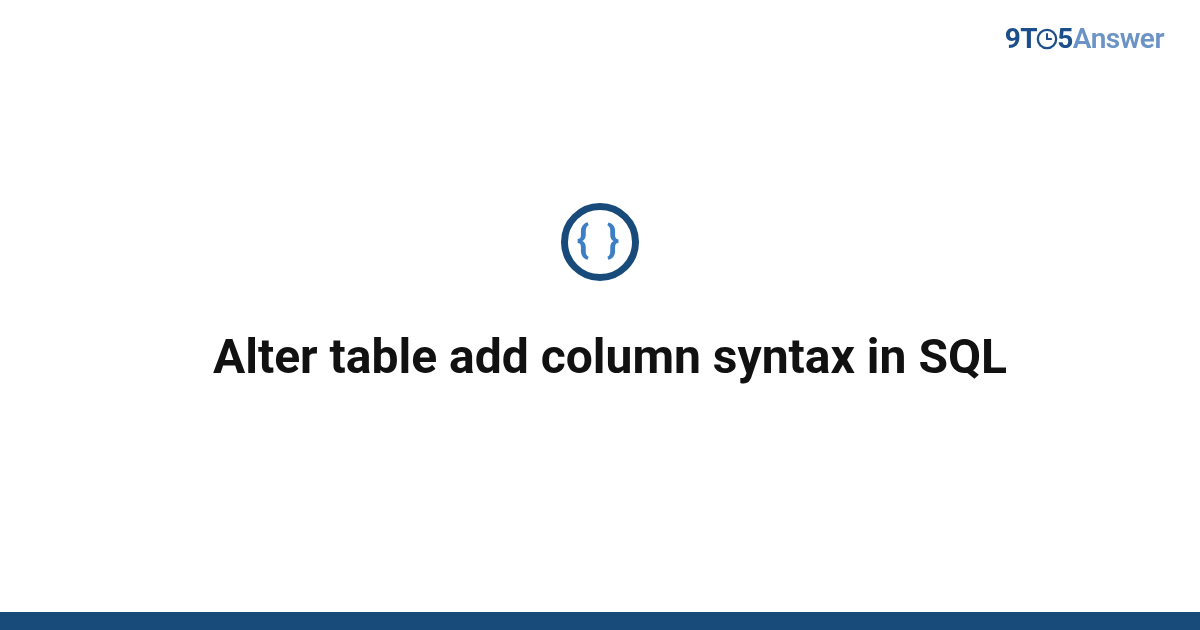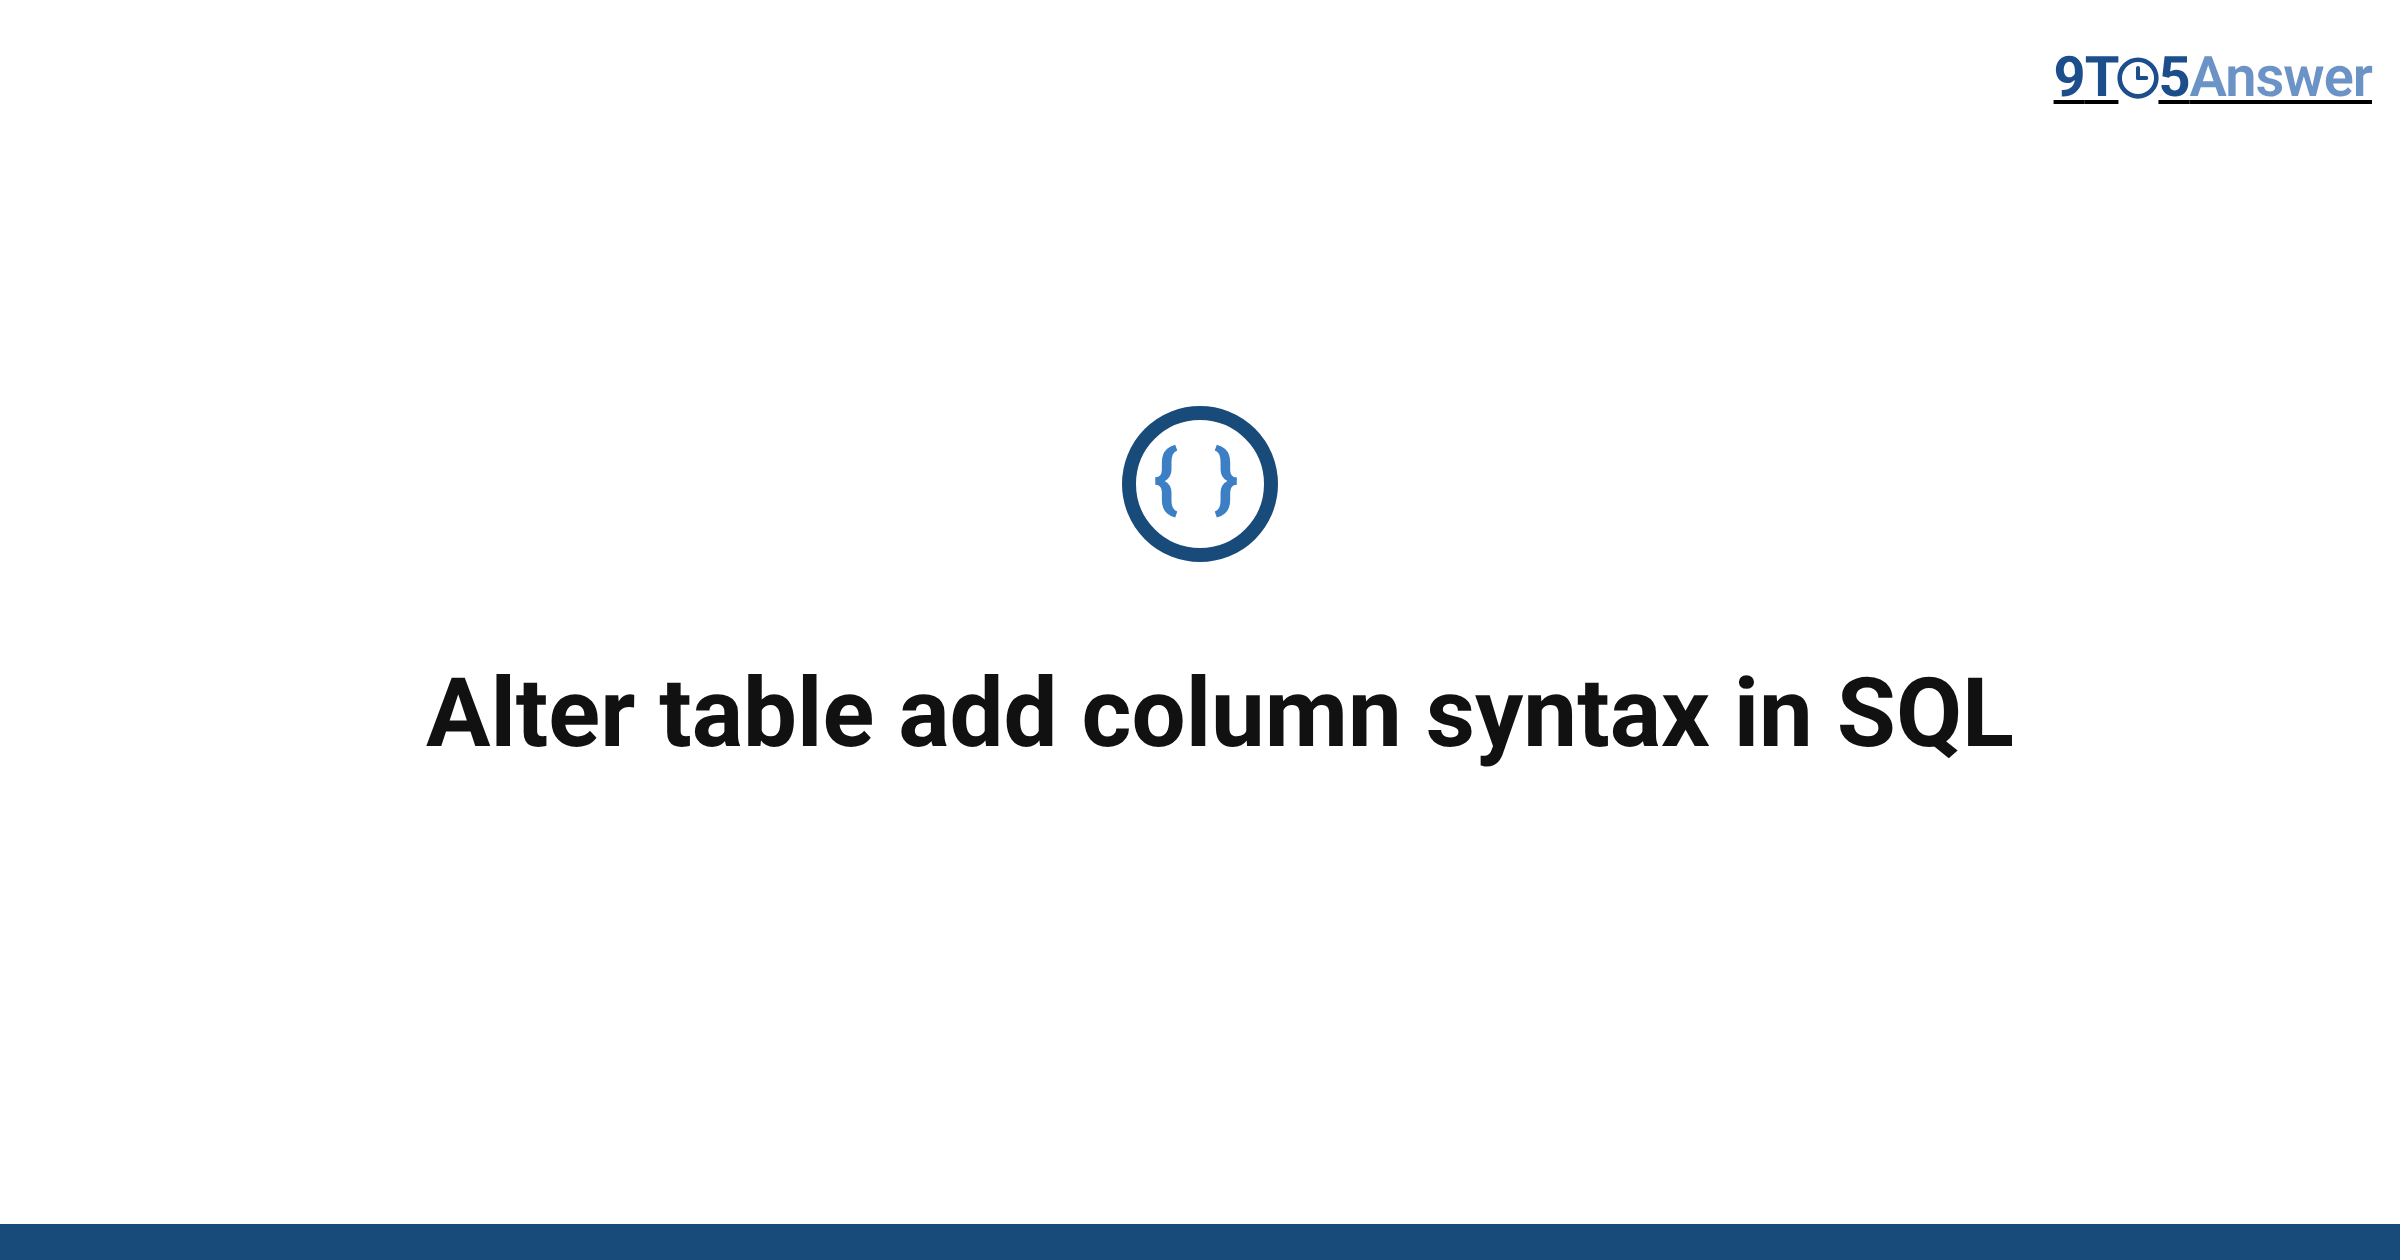--- a/index.html
+++ b/index.html
@@ -7,25 +7,24 @@
       width: 1200px;
       height: 630px;
       background: #ffffff;
       font-family: -apple-system, BlinkMacSystemFont, "Segoe UI", Roboto, Helvetica, Arial, sans-serif;
       position: relative;
       overflow: hidden;
     }
     .brand {
       position: absolute;
       top: 22px;
-      right: 14px;
+      right: 36px;
       font-size: 28px;
       font-weight: 700;
       letter-spacing: -0.5px;
-      text-decoration: underline;
     }
     .brand .nine { color: #1b4e8a; }
     .brand .t { color: #1b4e8a; }
     .brand .clock-o {
       color: #1b4e8a;
       display: inline-block;
       position: relative;
       width: 22px;
       height: 22px;
       vertical-align: -2px;

